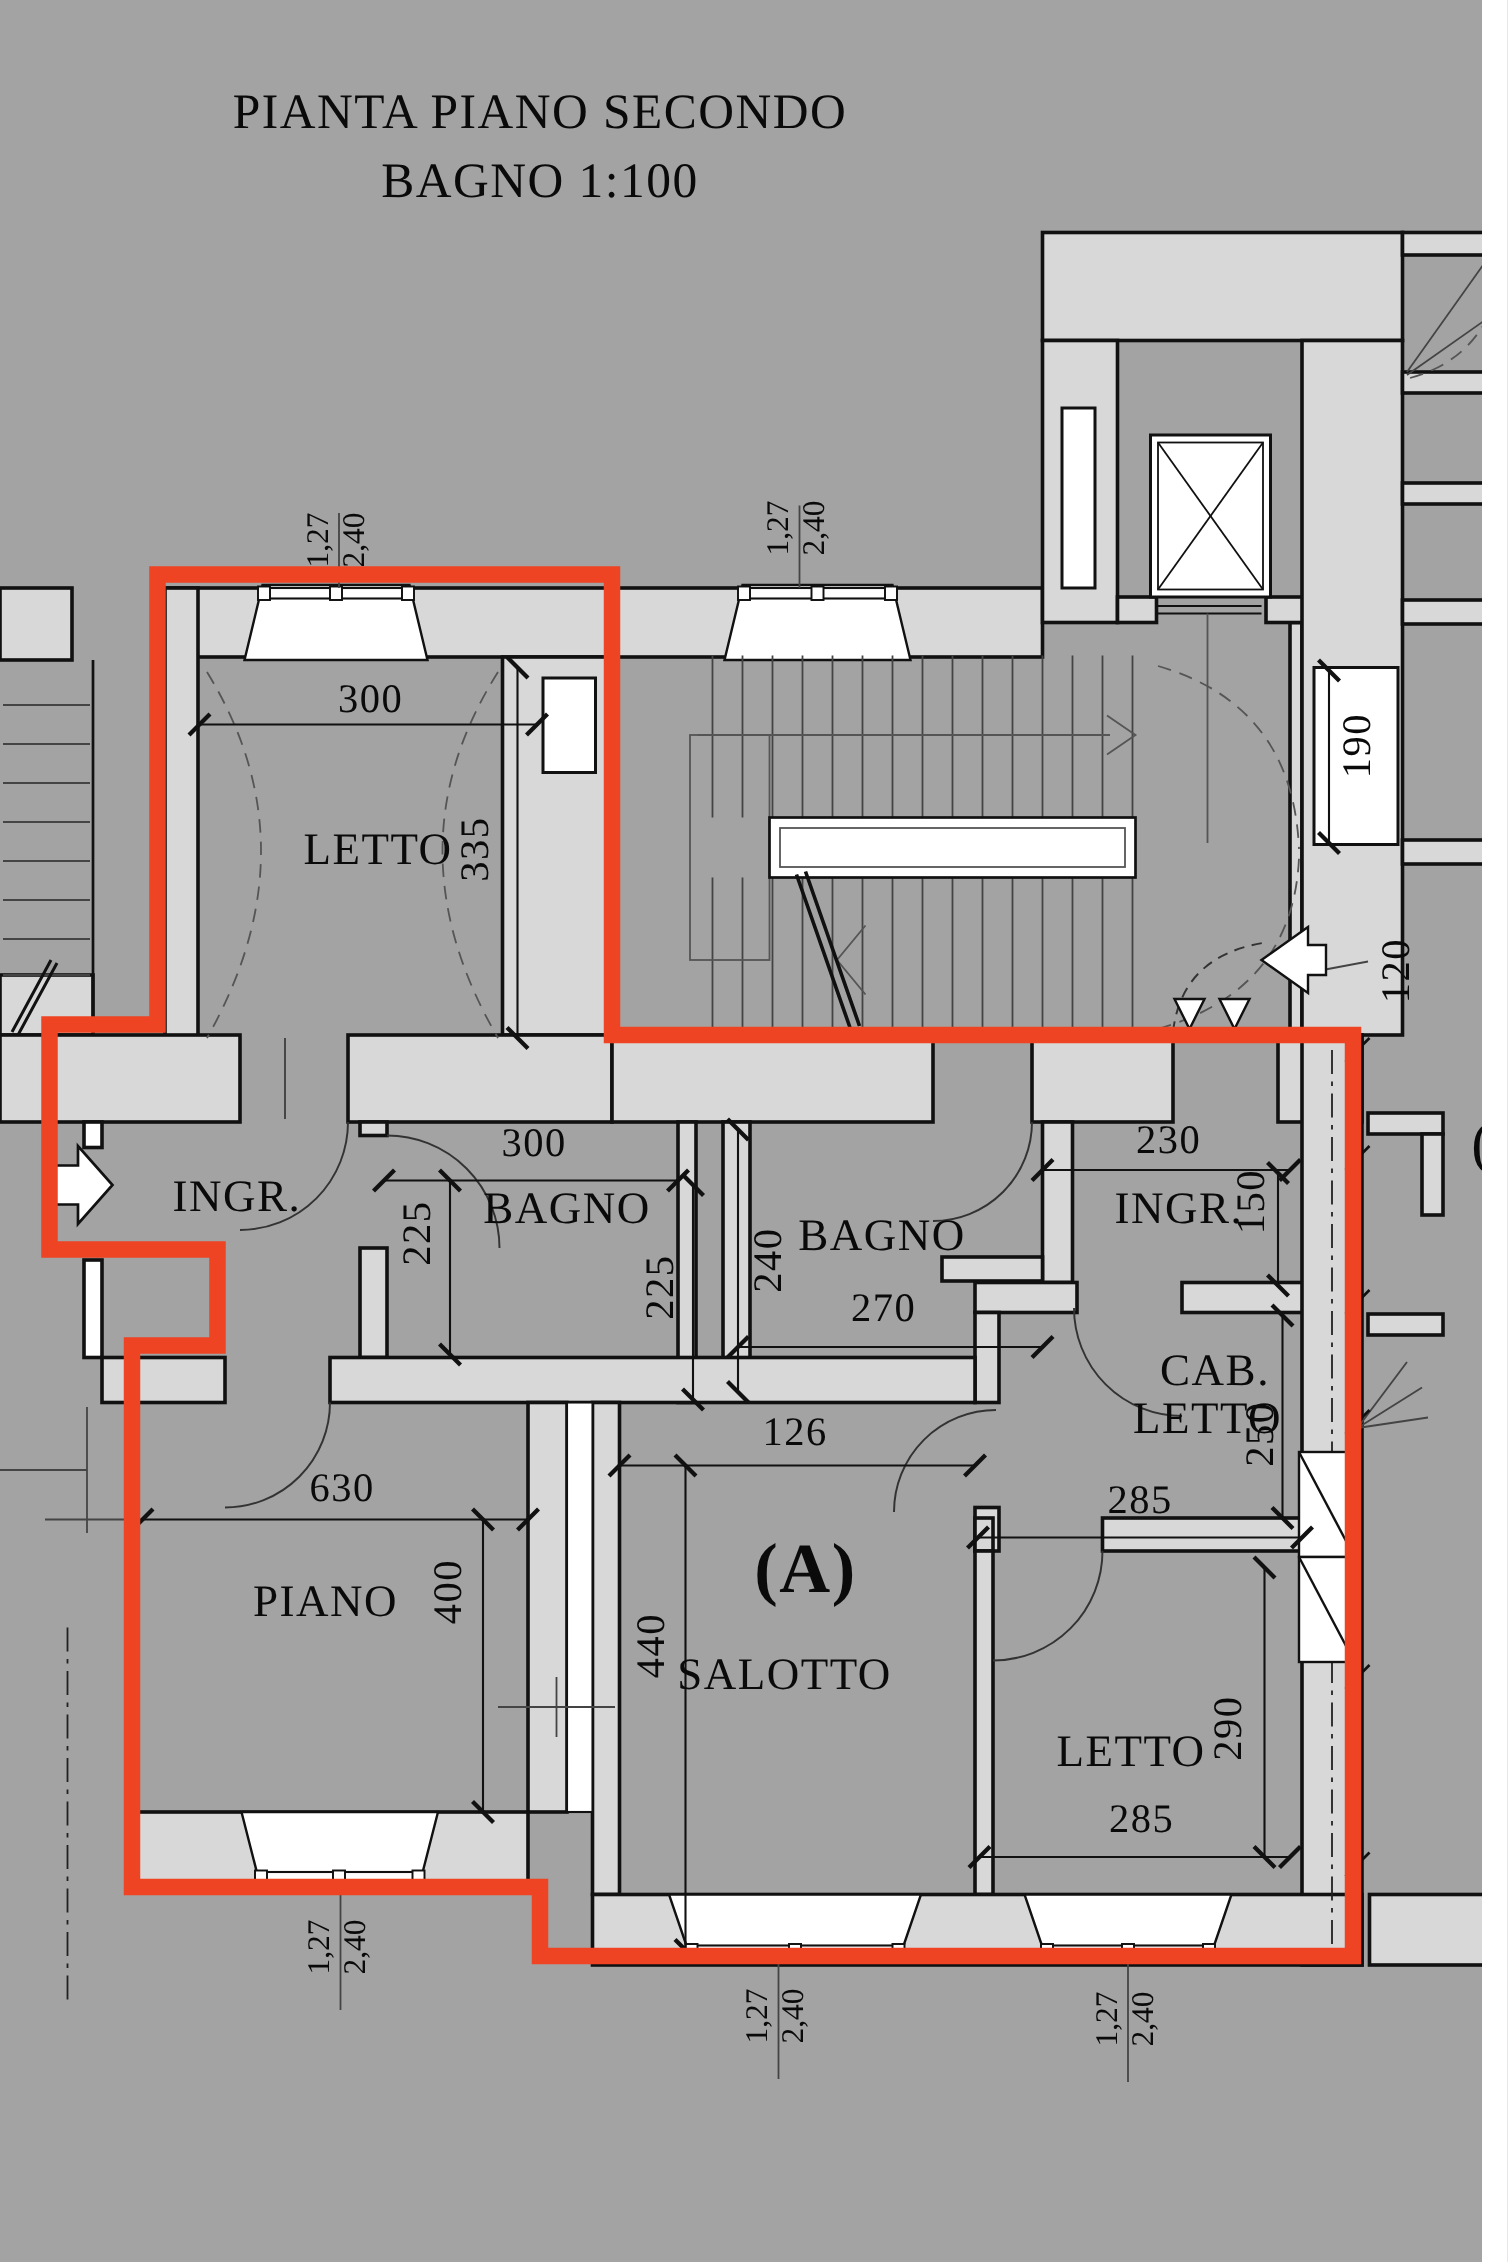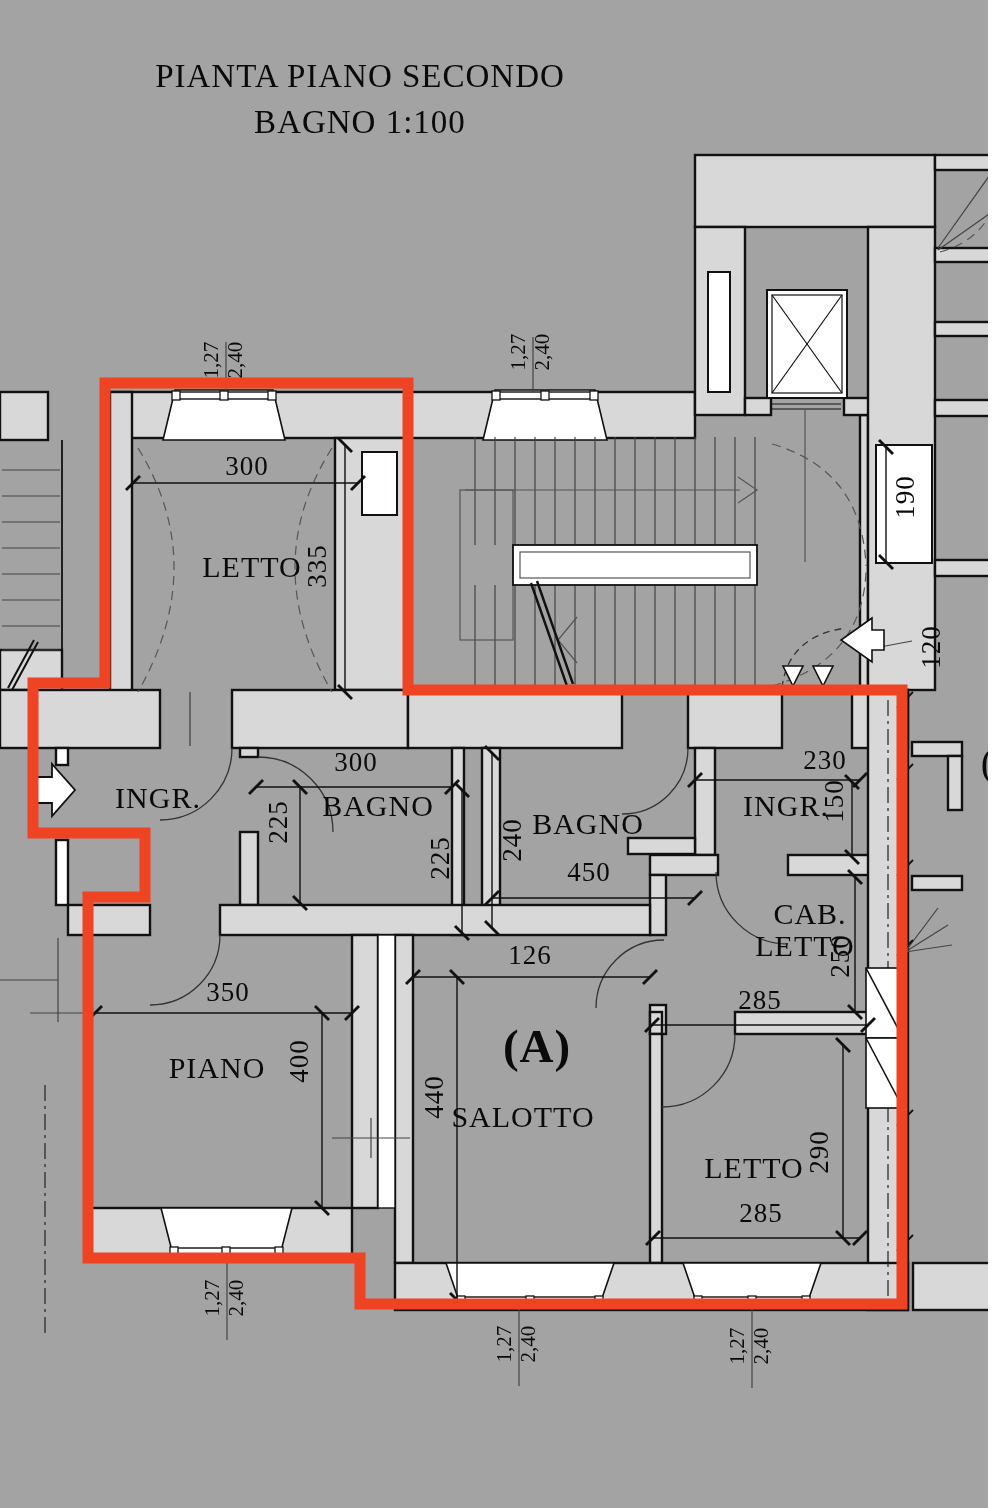--- a/index.html
+++ b/index.html
@@ -260,33 +260,33 @@
 
   <div class="lbl" style="left:158px;top:798px">INGR.</div>
 
   <div class="lbl" style="left:378px;top:806px">BAGNO</div>
   <div class="lbl dim" style="left:356px;top:762px">300</div>
   <div class="lbl dim rot" style="left:278px;top:822px">225</div>
   <div class="lbl dim rot" style="left:440px;top:858px">225</div>
 
   <div class="lbl" style="left:588px;top:824px">BAGNO</div>
   <div class="lbl dim rot" style="left:512px;top:840px">240</div>
-  <div class="lbl dim" style="left:589px;top:872px">450</div>
+  <div class="lbl dim" style="left:589px;top:872px">270</div>
 
   <div class="lbl" style="left:786px;top:806px">INGR.</div>
-  <div class="lbl dim" style="left:825px;top:760px">230</div>
+  <div class="lbl dim" style="left:779px;top:760px">230</div>
   <div class="lbl dim rot" style="left:834px;top:801px">150</div>
 
   <div class="lbl" style="left:810px;top:914px">CAB.</div>
   <div class="lbl" style="left:805px;top:946px">LETTO</div>
   <div class="lbl dim rot" style="left:840px;top:956px">250</div>
   <div class="lbl dim" style="left:760px;top:1000px">285</div>
 
   <div class="lbl" style="left:217px;top:1068px">PIANO</div>
-  <div class="lbl dim" style="left:228px;top:992px">350</div>
+  <div class="lbl dim" style="left:228px;top:992px">630</div>
   <div class="lbl dim rot" style="left:299px;top:1061px">400</div>
 
   <div class="lbl big" style="left:537px;top:1046px">(A)</div>
   <div class="lbl" style="left:523px;top:1117px">SALOTTO</div>
   <div class="lbl dim" style="left:530px;top:955px">126</div>
   <div class="lbl dim rot" style="left:434px;top:1097px">440</div>
 
   <div class="lbl" style="left:754px;top:1168px">LETTO</div>
   <div class="lbl dim rot" style="left:819px;top:1152px">290</div>
   <div class="lbl dim" style="left:761px;top:1213px">285</div>

